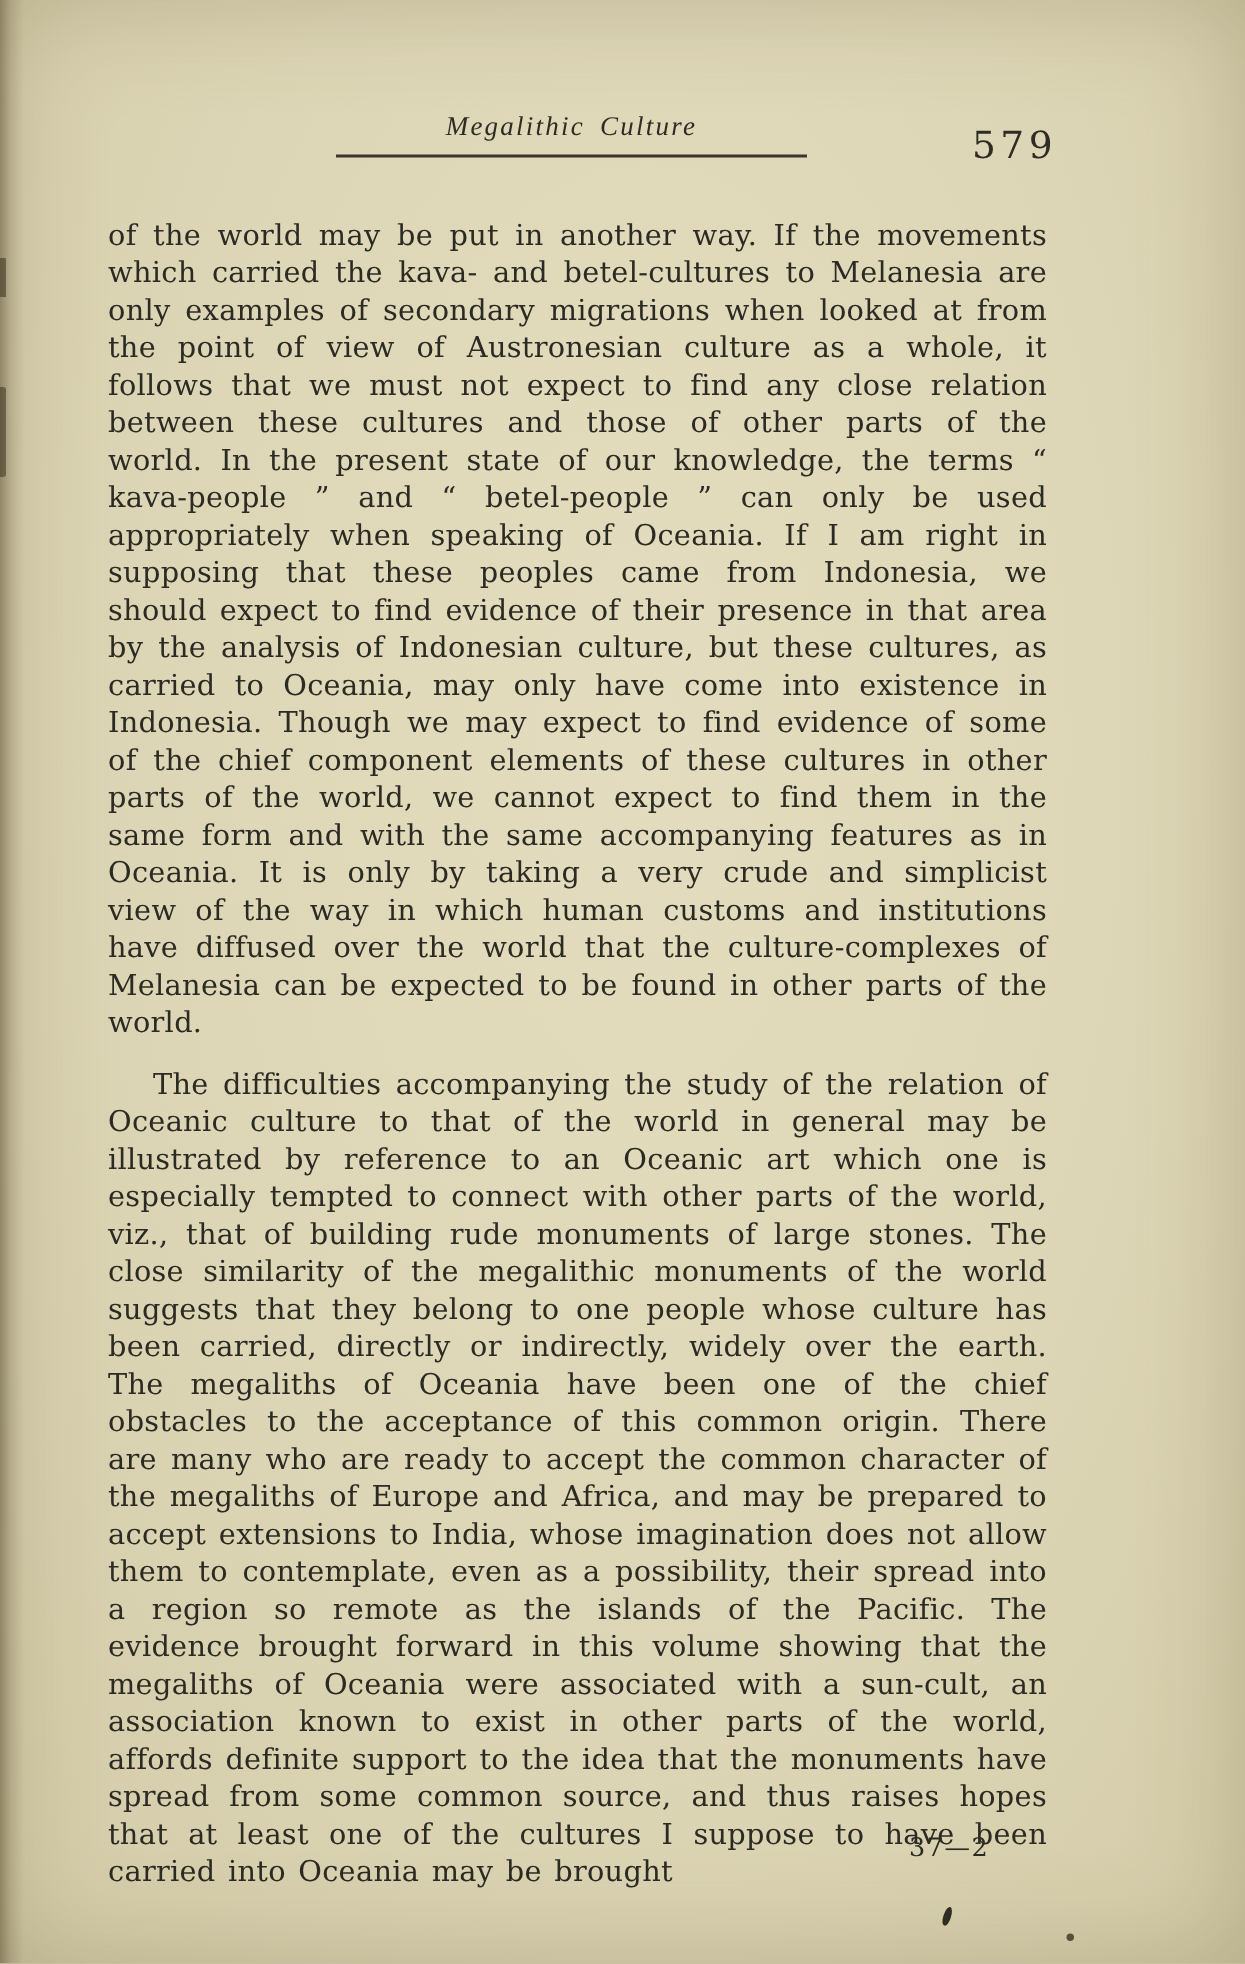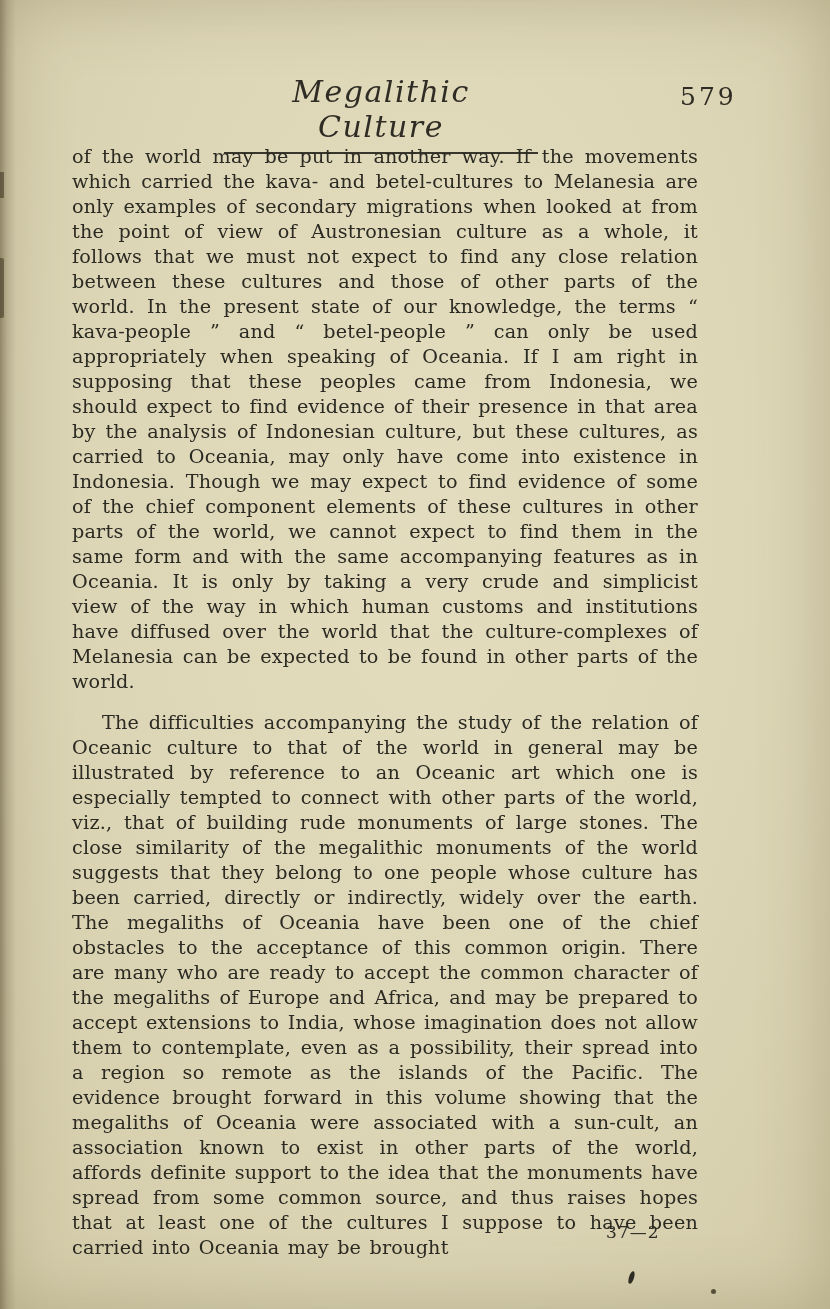--- a/index.html
+++ b/index.html
@@ -56,29 +56,30 @@
     left: 224px;
     top: 74px;
     width: 314px;
     text-align: center;
     padding-bottom: 8px;
     border-bottom: 2px solid #39362b;
   }
 
   .running-title {
     font-style: italic;
-    font-size: 30px;
+    font-size: 18px;
     letter-spacing: 1.5px;
     word-spacing: 4px;
     color: #2e2c24;
+    font-family: Liberation Serif, serif;
   }
 
   .page-number {
     position: absolute;
-    left: 680px;
+    left: 648px;
     top: 82px;
     font-size: 25px;
     letter-spacing: 3px;
     color: #2e2c24;
   }
 
   .text-block {
     position: absolute;
     left: 56px;
     top: 128px;

